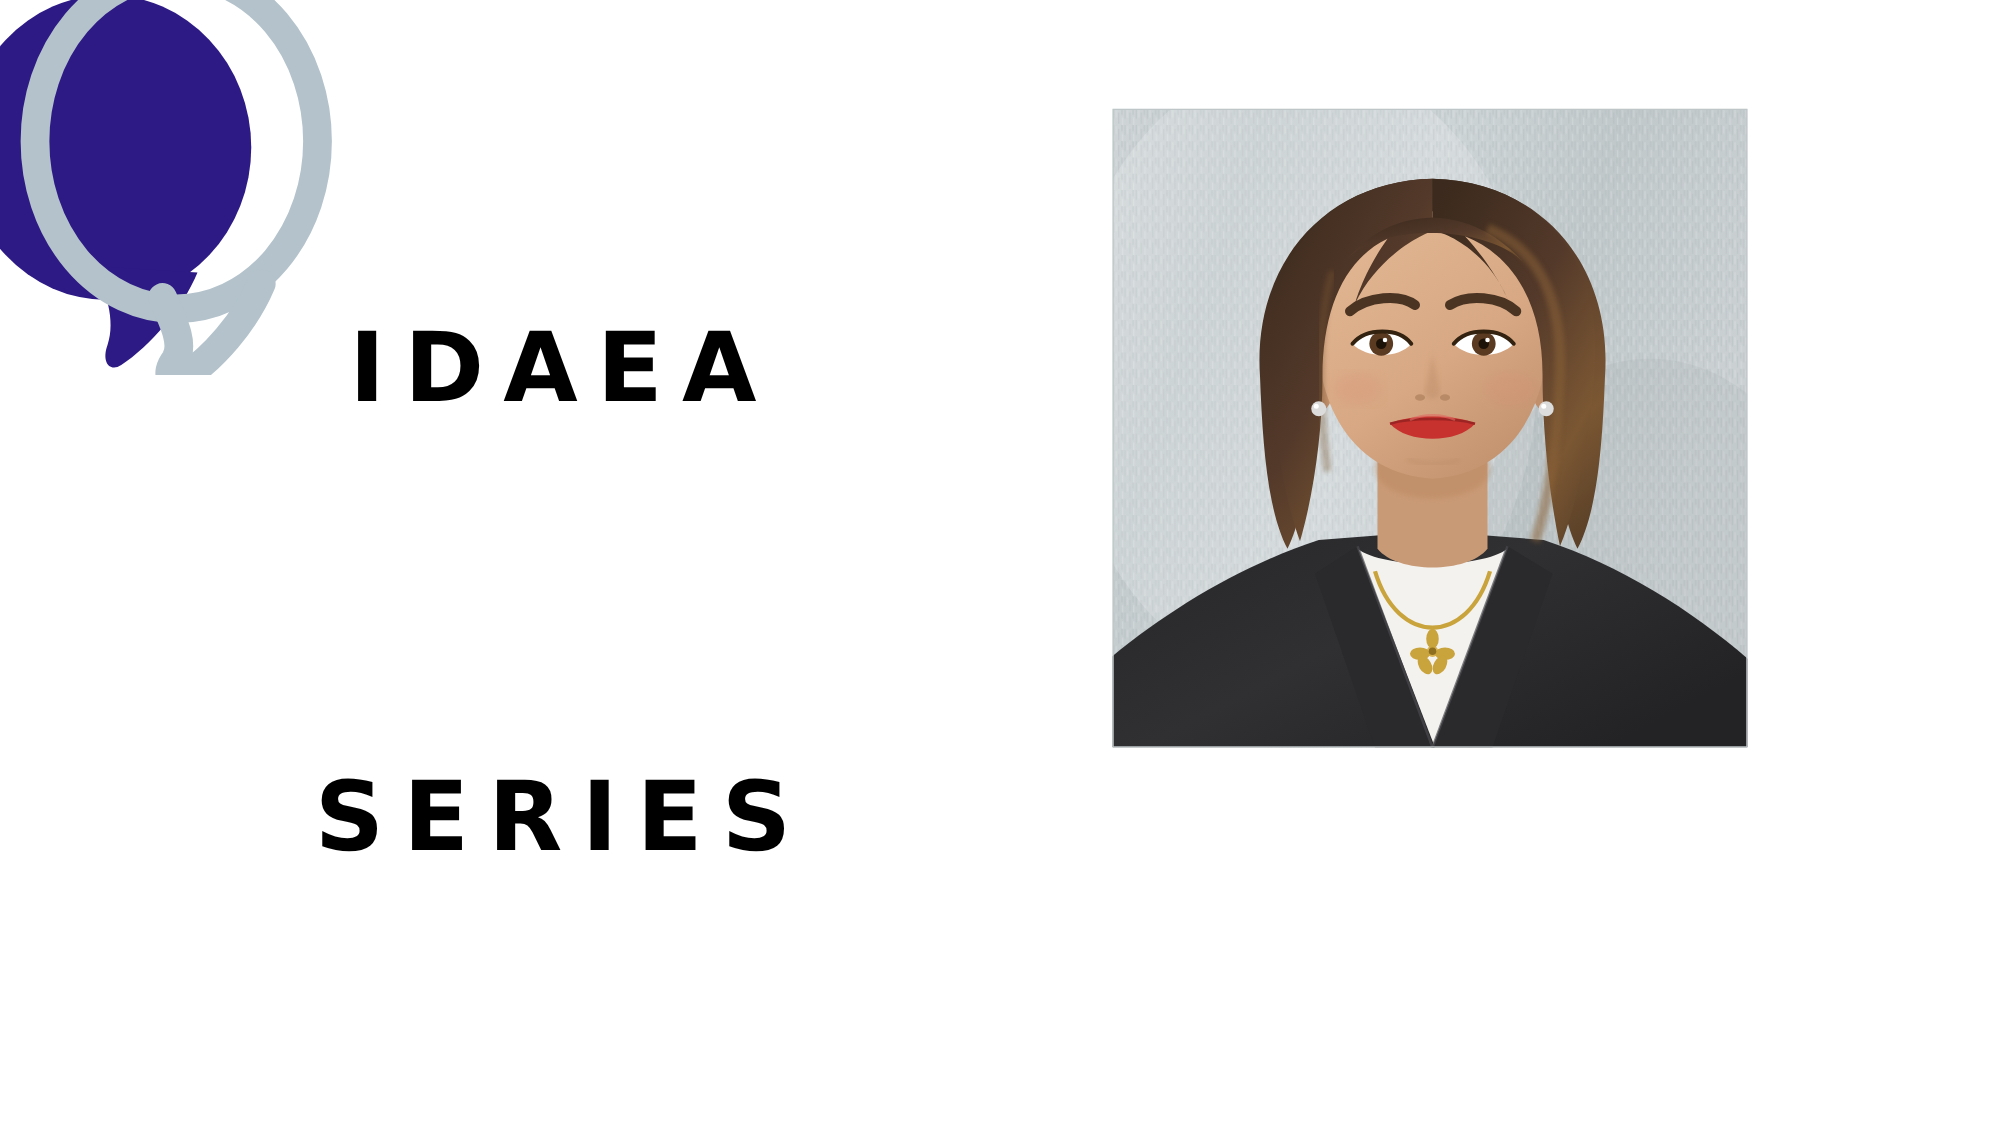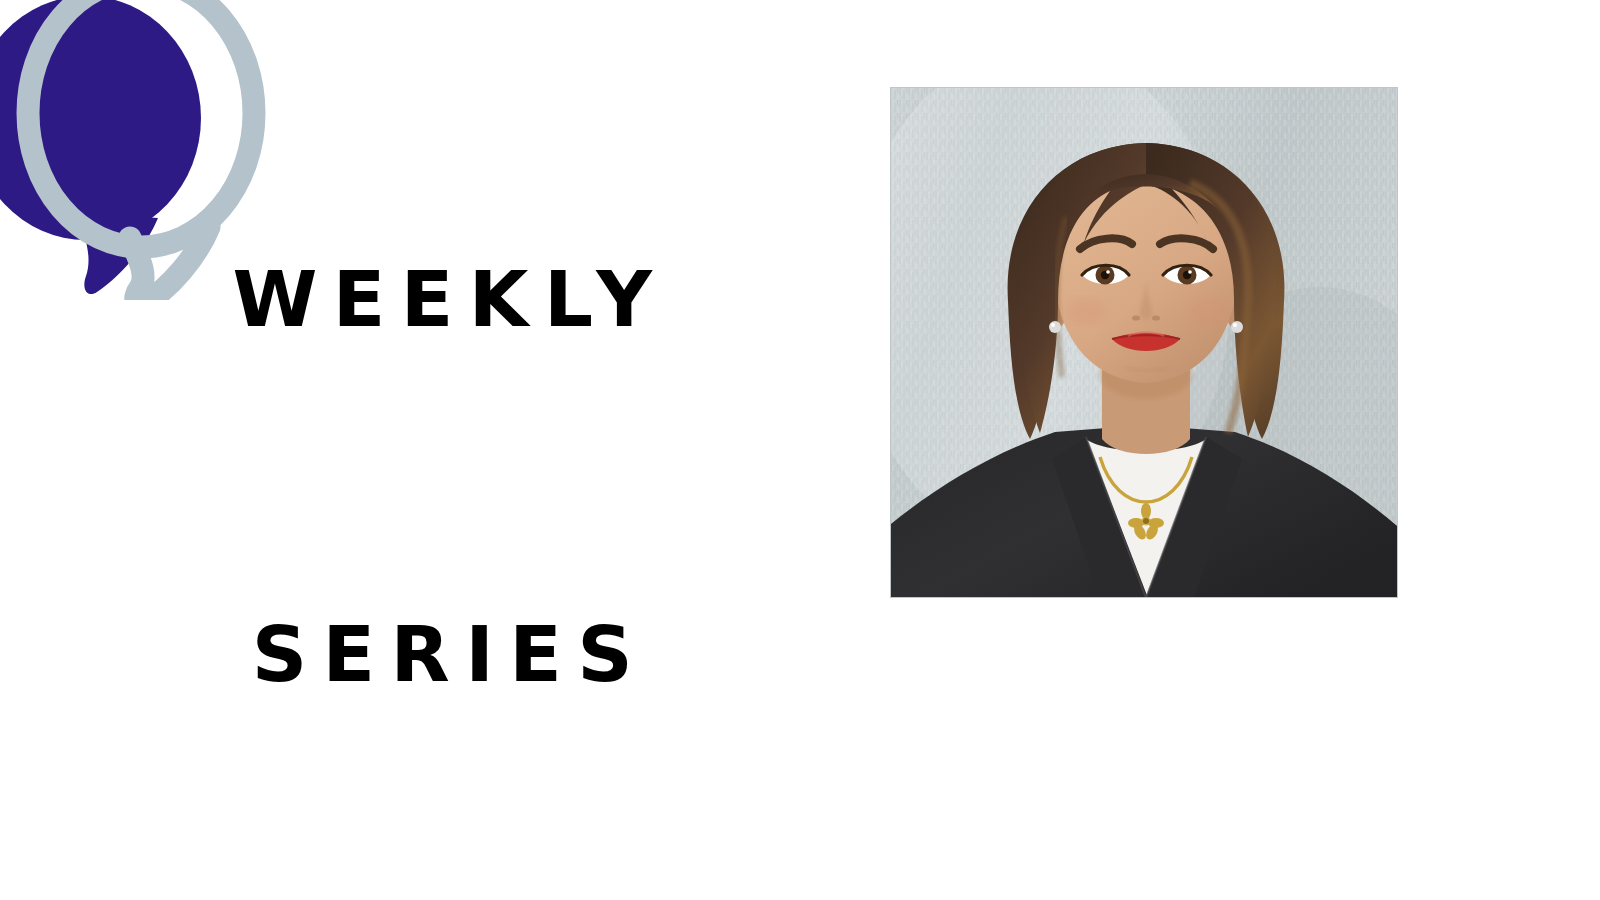--- a/index.html
+++ b/index.html
@@ -94,21 +94,21 @@
 
       <g fill="none" stroke="#B3C2CB" stroke-width="23" stroke-linecap="round" stroke-linejoin="round">
         <ellipse cx="161" cy="143" rx="113" ry="134"></ellipse>
         <path d="M150 268 C 159 288, 168 306, 160 318 C 151 330, 158 338, 167 332
                  C 190 317, 216 288, 229 257"></path>
       </g>
     </svg>
   </div>
 
   <div id="masthead" class="title-block">
-    <span class="line2">WEEKLY</span>
+    <span class="line1">IDAEA</span>
   </div>
 
   <div id="series-title" class="title-block">
     <span class="line2">SERIES</span>
   </div>
 
   <div id="speaker-photo">
     <svg viewBox="0 0 508 511" preserveAspectRatio="xMidYMid slice" xmlns="http://www.w3.org/2000/svg" aria-hidden="true">
       <defs>
         <linearGradient id="wallGrad" x1="0" y1="0" x2="1" y2="0.35">

